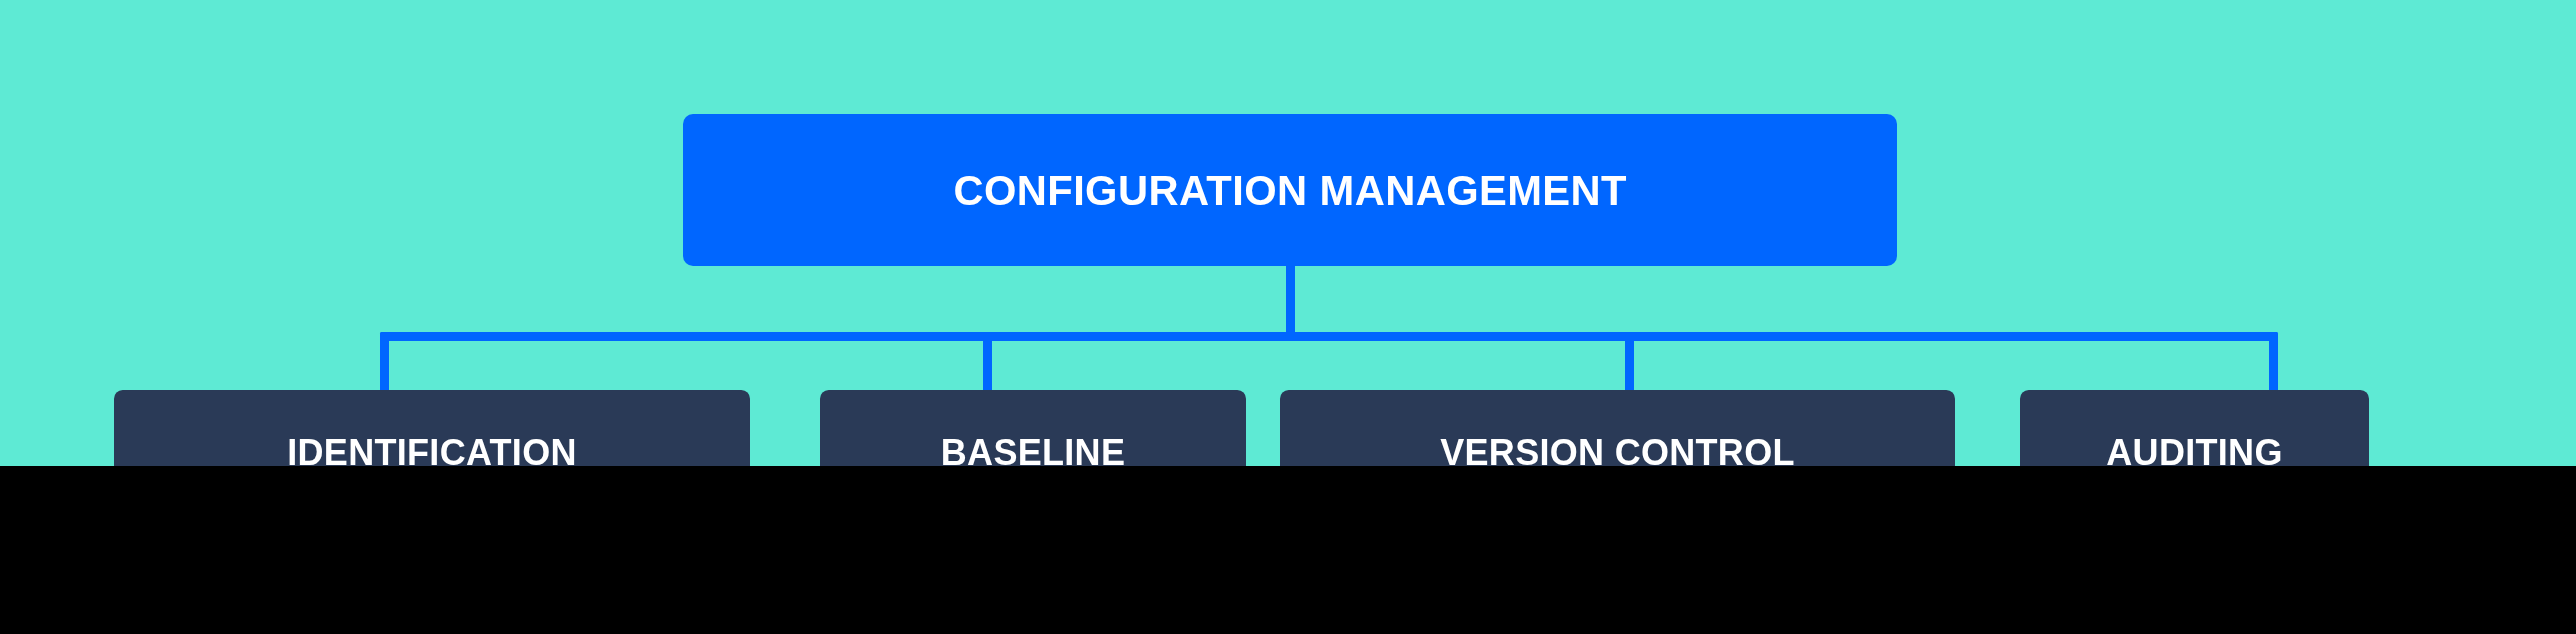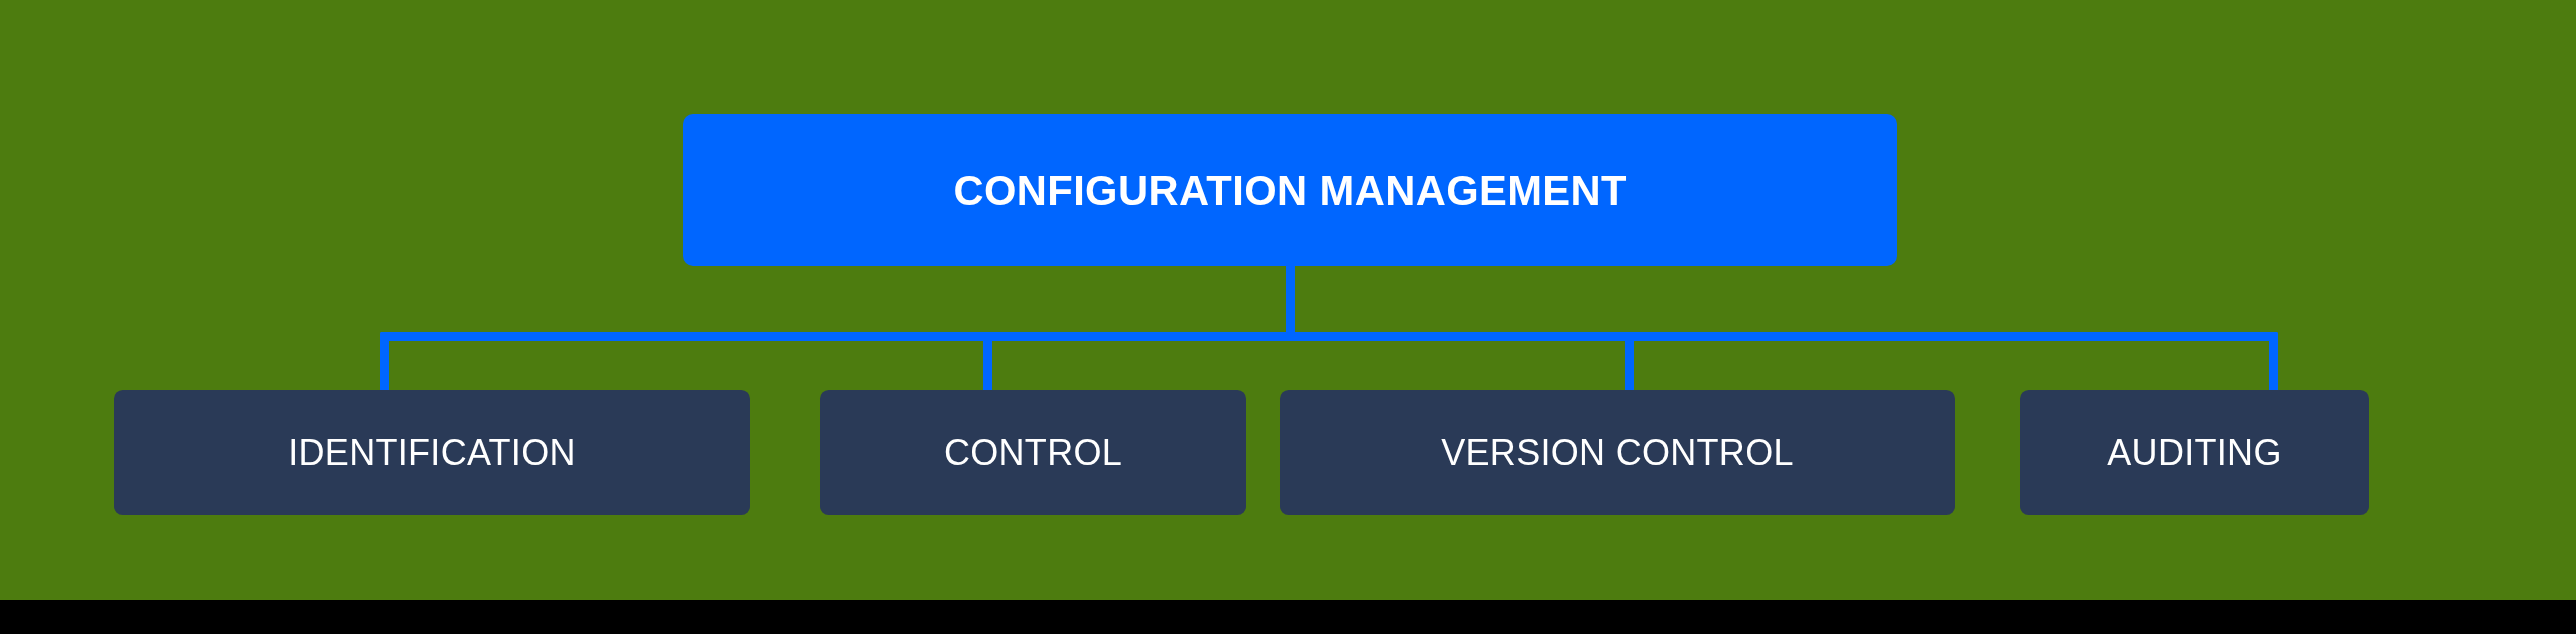--- a/index.html
+++ b/index.html
@@ -8,22 +8,22 @@
     padding: 0;
     background: #000000;
   }
   body {
     font-family: "Liberation Sans", "DejaVu Sans", sans-serif;
   }
 
   #diagram-canvas {
     position: relative;
     width: 2576px;
-    height: 600px;
-    background: #4d7c0f;
+    height: 466px;
+    background: #5eead4;
     overflow: hidden;
   }
 
   
   .root-node {
     position: absolute;
     left: 683px;
     top: 114px;
     width: 1214px;
     height: 152px;
@@ -81,21 +81,21 @@
     background: #2a3a57;
     border-radius: 8.7px;
     display: flex;
     align-items: center;
     justify-content: center;
     box-sizing: border-box;
   }
   .child-label {
     color: #ffffff;
     font-size: 36px;
-    font-weight: 400;
+    font-weight: 700;
     letter-spacing: 0.3px;
     line-height: 1;
     white-space: nowrap;
     text-align: center;
   }
 
   .child-1 { left: 114px;  width: 636px; }
   .child-2 { left: 820px; width: 426px; }
   .child-3 { left: 1280px; width: 675px; }
   .child-4 { left: 2020px; width: 349px; }
@@ -114,21 +114,21 @@
   <div class="connector connector-drop drop-1"></div>
   <div class="connector connector-drop drop-2"></div>
   <div class="connector connector-drop drop-3"></div>
   <div class="connector connector-drop drop-4"></div>
 
   <div class="child-node child-1">
     <span class="child-label">IDENTIFICATION</span>
   </div>
 
   <div class="child-node child-2">
-    <span class="child-label">CONTROL</span>
+    <span class="child-label">BASELINE</span>
   </div>
 
   <div class="child-node child-4">
     <span class="child-label">AUDITING</span>
   </div>
 
   <div class="child-node child-3">
     <span class="child-label">VERSION CONTROL</span>
   </div>
 

